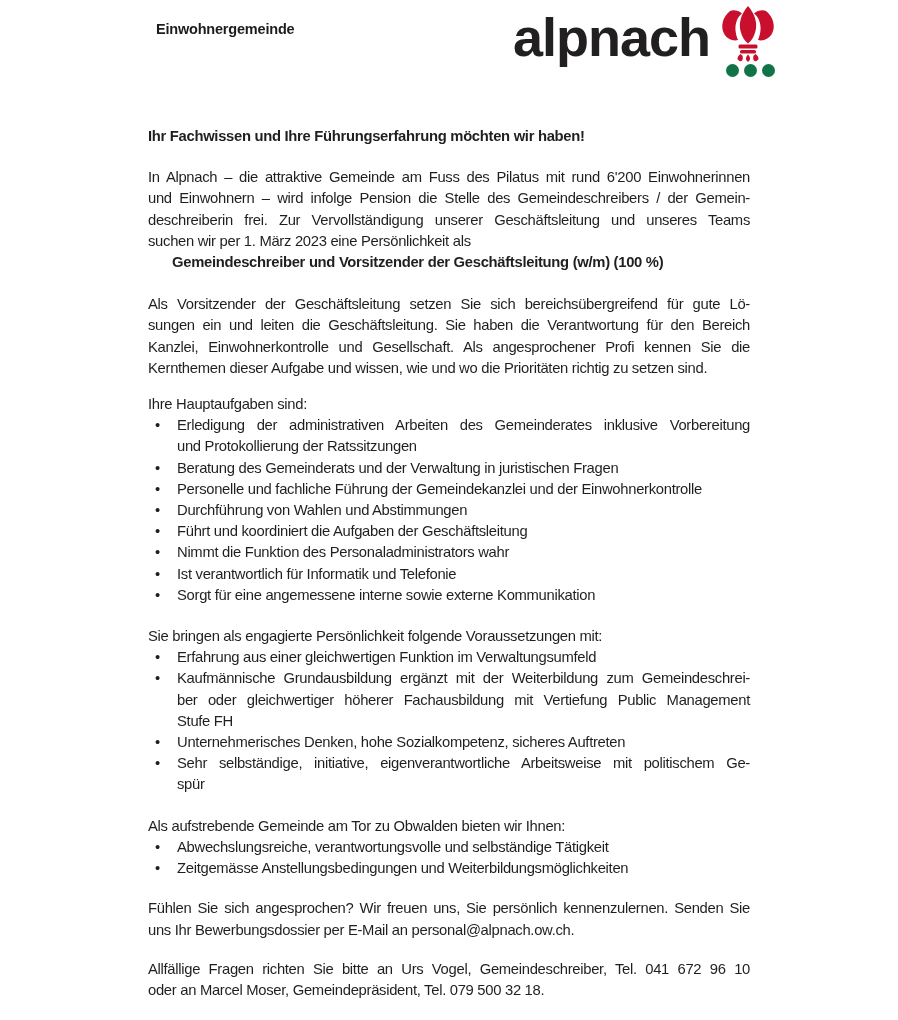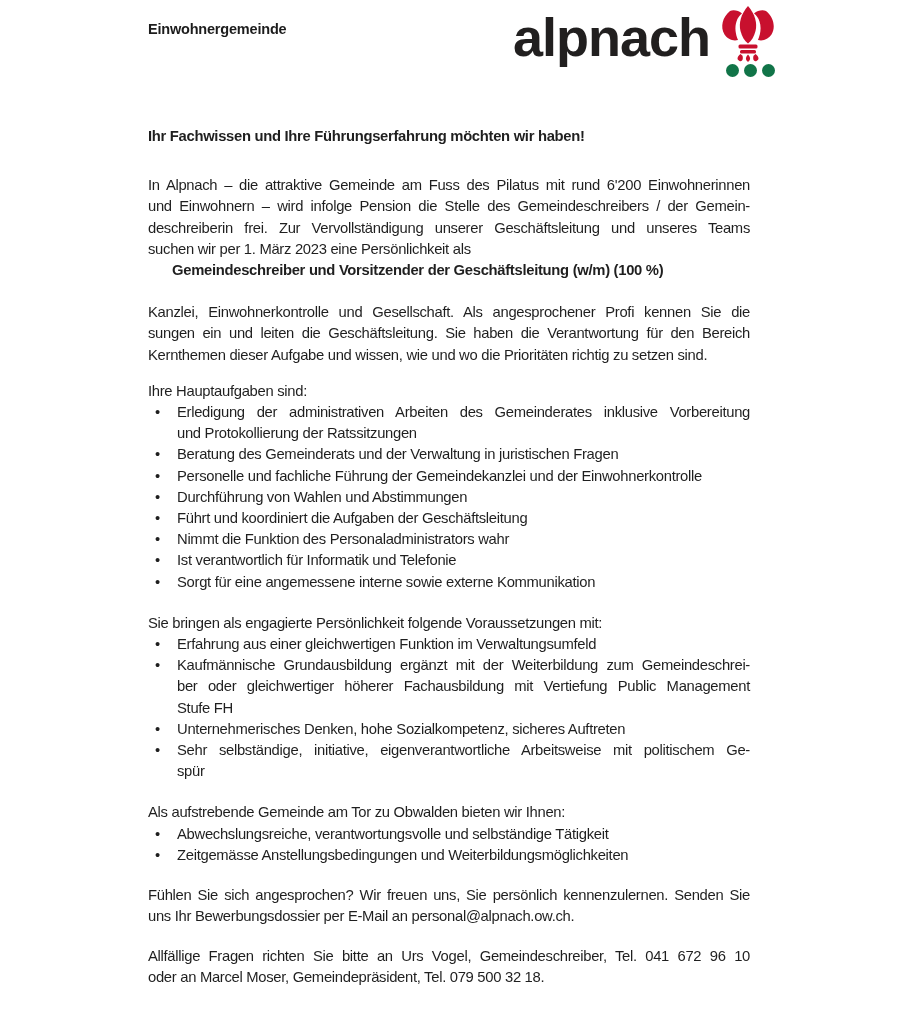--- a/index.html
+++ b/index.html
@@ -11,21 +11,21 @@
   }
   *{margin:0;padding:0;box-sizing:border-box;}
   html,body{background:var(--page-bg);}
   body{
     width:898px;height:1020px;position:relative;overflow:hidden;
     font-family:"Liberation Sans","DejaVu Sans",sans-serif;
     color:var(--text);
   }
   
   .sender{
-    position:absolute;left:148px;top:21px;
+    position:absolute;left:156px;top:21px;
     font-size:14.5px;font-weight:bold;letter-spacing:-0.2px;color:#1c1c1c;
   }
   .logo-word{
     position:absolute;right:188px;top:10px;
     font-size:54px;font-weight:bold;letter-spacing:-1px;line-height:1;
     color:var(--wordmark);
   }
   .fleur{
     position:absolute;left:719px;top:6px;width:58px;height:56px;
     color:var(--fleur-red);
@@ -38,21 +38,21 @@
   .doc{
     position:absolute;left:148px;top:126px;width:602px;
     font-size:14.8px;line-height:21.2px;letter-spacing:-0.3px;
   }
   .blk.heading{font-weight:bold;}
   .ln{min-height:21.2px;}
   .ln.j{text-align:justify;text-align-last:justify;}
   .item{position:relative;padding-left:29px;}
   .bullet{position:absolute;left:7px;top:0;}
   
-  [data-name="intro-heading"]{margin-bottom:28px;}
+  [data-name="intro-heading"]{margin-bottom:20px;}
   [data-name="intro-paragraph"]{}
   [data-name="role-heading"]{margin-bottom:21px;margin-left:24px;}
   [data-name="role-paragraph"]{margin-bottom:15px;}
   [data-name="tasks-list"]{margin-bottom:20px;}
   [data-name="requirements-list"]{margin-bottom:20px;}
   [data-name="offer-list"]{margin-bottom:19px;}
   [data-name="application-paragraph"]{margin-bottom:18px;}
 </style>
 </head>
 <body>
@@ -87,22 +87,23 @@
       <div class="blk paragraph" data-name="intro-paragraph">
         <div class="ln j" data-name="text-line">In Alpnach – die attraktive Gemeinde am Fuss des Pilatus mit rund 6'200 Einwohnerinnen</div>
         <div class="ln j" data-name="text-line">und Einwohnern – wird infolge Pension die Stelle des Gemeindeschreibers / der Gemein-</div>
         <div class="ln j" data-name="text-line">deschreiberin frei. Zur Vervollständigung unserer Geschäftsleitung und unseres Teams</div>
         <div class="ln" data-name="text-line">suchen wir per 1. März 2023 eine Persönlichkeit als</div>
       </div>
       <div class="blk heading" data-name="role-heading">
         <div class="ln" data-name="text-line">Gemeindeschreiber und Vorsitzender der Geschäftsleitung (w/m) (100 %)</div>
       </div>
       <div class="blk paragraph" data-name="role-paragraph">
+        <div class="ln j" data-name="text-line">Als Vorsitzender der Geschäftsleitung setzen Sie sich bereichsübergreifend für gute Lö-</div>
+        <div class="ln j" data-name="text-line">sungen ein und leiten die Geschäftsleitung. Sie haben die Verantwortung für den Bereich</div>
         <div class="ln j" data-name="text-line">Kanzlei, Einwohnerkontrolle und Gesellschaft. Als angesprochener Profi kennen Sie die</div>
-        <div class="ln j" data-name="text-line">sungen ein und leiten die Geschäftsleitung. Sie haben die Verantwortung für den Bereich</div>
         <div class="ln" data-name="text-line">Kernthemen dieser Aufgabe und wissen, wie und wo die Prioritäten richtig zu setzen sind.</div>
       </div>
       <div class="blk paragraph" data-name="tasks-intro">
         <div class="ln" data-name="text-line">Ihre Hauptaufgaben sind:</div>
       </div>
       <div class="blk list" data-name="tasks-list">
         <div class="item" data-name="list-item">
           <span class="bullet" data-name="bullet-icon">•</span>
           <div data-name="list-item-text">
             <div class="ln j" data-name="text-line">Erledigung der administrativen Arbeiten des Gemeinderates inklusive Vorbereitung</div>

